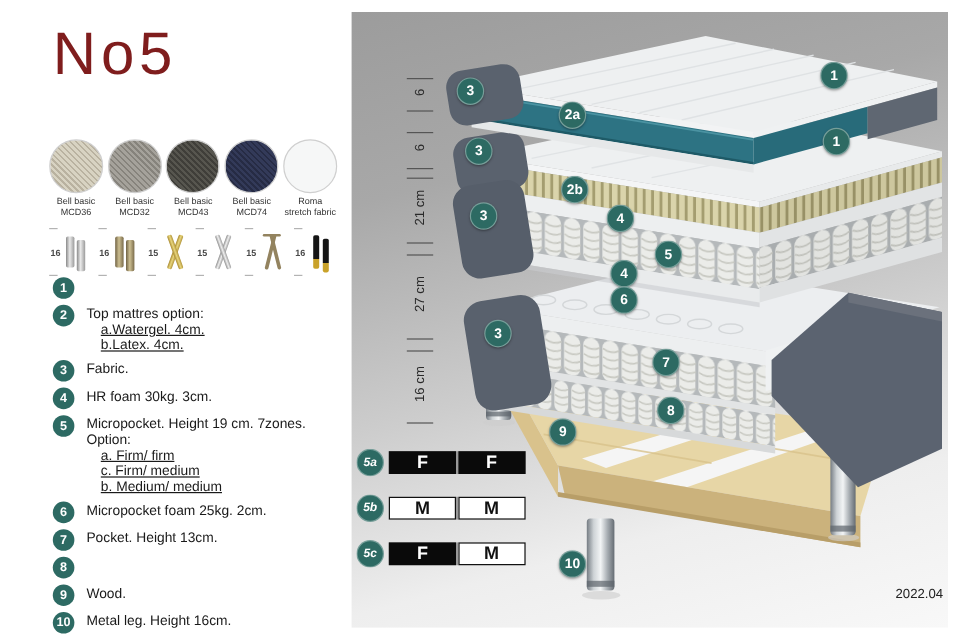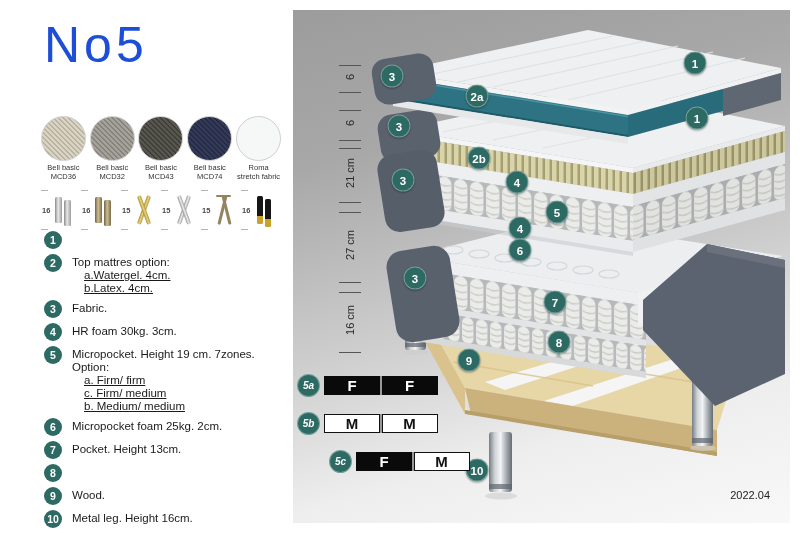--- a/index.html
+++ b/index.html
@@ -2,32 +2,32 @@
 <html><head>
 <meta charset="utf-8">
 <style>
   * { margin:0; padding:0; box-sizing:border-box; }
   html,body { width:800px; height:533px; overflow:hidden; background:#fff;
     font-family:"Liberation Sans", sans-serif; }
   #page { position:relative; width:800px; height:533px; background:#fff; }
 
   
   .title { position:absolute; left:44px; top:16px; font-size:50px; font-weight:300;
-    letter-spacing:4px; color:#1d4ed8; }
+    letter-spacing:4px; color:#7f1d1d; }
   .subtitle { position:absolute; left:46px; top:78px; font-size:20px; font-weight:300;
     letter-spacing:1px; color:#333; }
 
   .swatches { position:absolute; left:40px; top:116px; width:242px; display:flex; gap:2px; }
   .swatch { width:47px; text-align:center; }
   .swatch-circle { width:45px; height:45px; border-radius:50%; margin:0 auto;
     border:1px solid #cfcfcf; }
   .swatch-label { font-size:7.5px; line-height:8.5px; color:#333; margin-top:3px; }
 
   .legs-row { position:absolute; left:40px; top:184px; width:244px; height:52px;
-    display:flex; }
+    display:flex;justify-content:space-between; }
   .leg-item { position:relative; width:40px; height:52px; display:flex;
     align-items:center; justify-content:flex-start; padding-left:2px; }
   .leg-item::before, .leg-item::after { content:""; position:absolute; left:1px;
     width:7px; border-top:1px solid #b3b3b3; }
   .leg-item::before { top:6px; } .leg-item::after { bottom:6px; }
   .leg-num { font-size:7.5px; font-weight:bold; color:#4a4a4a; width:11px; }
   .leg-icon { position:relative; width:24px; height:36px; }
   .bar { position:absolute; border-radius:1.5px; }
   .cyl-silver { width:7px; height:26px; background:linear-gradient(90deg,#8a8a8a,#e9e9e9 45%,#9a9a9a); }
   .cyl-bronze { width:7px; height:26px; background:linear-gradient(90deg,#6f6143,#cdbf92 45%,#7a6b4a); }
@@ -64,21 +64,21 @@
   .firm-row { display:flex; align-items:center; margin-bottom:15px; }
   .firm-id { width:23px; height:23px; border-radius:50%; color:#fff; font-size:10px;
     font-weight:bold; display:flex; align-items:center; justify-content:center;
     border:1px solid rgba(255,255,255,.35); margin-right:4px;font-style:italic; }
   .firm-bar { display:flex; gap:1.5px; background:#999; }
   .firm-cell { width:56px; height:19px; display:flex; align-items:center;
     justify-content:center; font-size:15px; font-weight:bold; }
   .firm-cell.dark { background:#0a0a0a; color:#fff; }
   .firm-cell.light { background:#fff; color:#111; border:1.5px solid #111; }
 
-  .version { position:absolute; right:20px; bottom:22px; font-size:11px; color:#222; }
+  .version { position:absolute; right:4px; bottom:22px; font-size:11px; color:#222; }
 </style>
 </head>
 <body>
 
 <div id="page">
 
   <div class="title">No5</div>
 
   <div class="swatches">
       <div class="swatch">
@@ -396,21 +396,21 @@
           </div>
         </div>
         <div class="firm-row">
           <div class="firm-id" style="background: rgb(45, 106, 99);">5b</div>
           <div class="firm-bar">
             <div class="firm-cell light">M</div>
             <div class="firm-cell light">M</div>
           </div>
         </div>
         <div class="firm-row">
-          <div class="firm-id" style="background: rgb(45, 106, 99); margin-left: 32px;">5c</div>
+          <div class="firm-id" style="background: rgb(45, 106, 99);">5c</div>
           <div class="firm-bar">
             <div class="firm-cell dark">F</div>
             <div class="firm-cell light">M</div>
           </div>
         </div>
       </div>
     <div class="version">2022.04</div>
   </div>
 </div>
 

